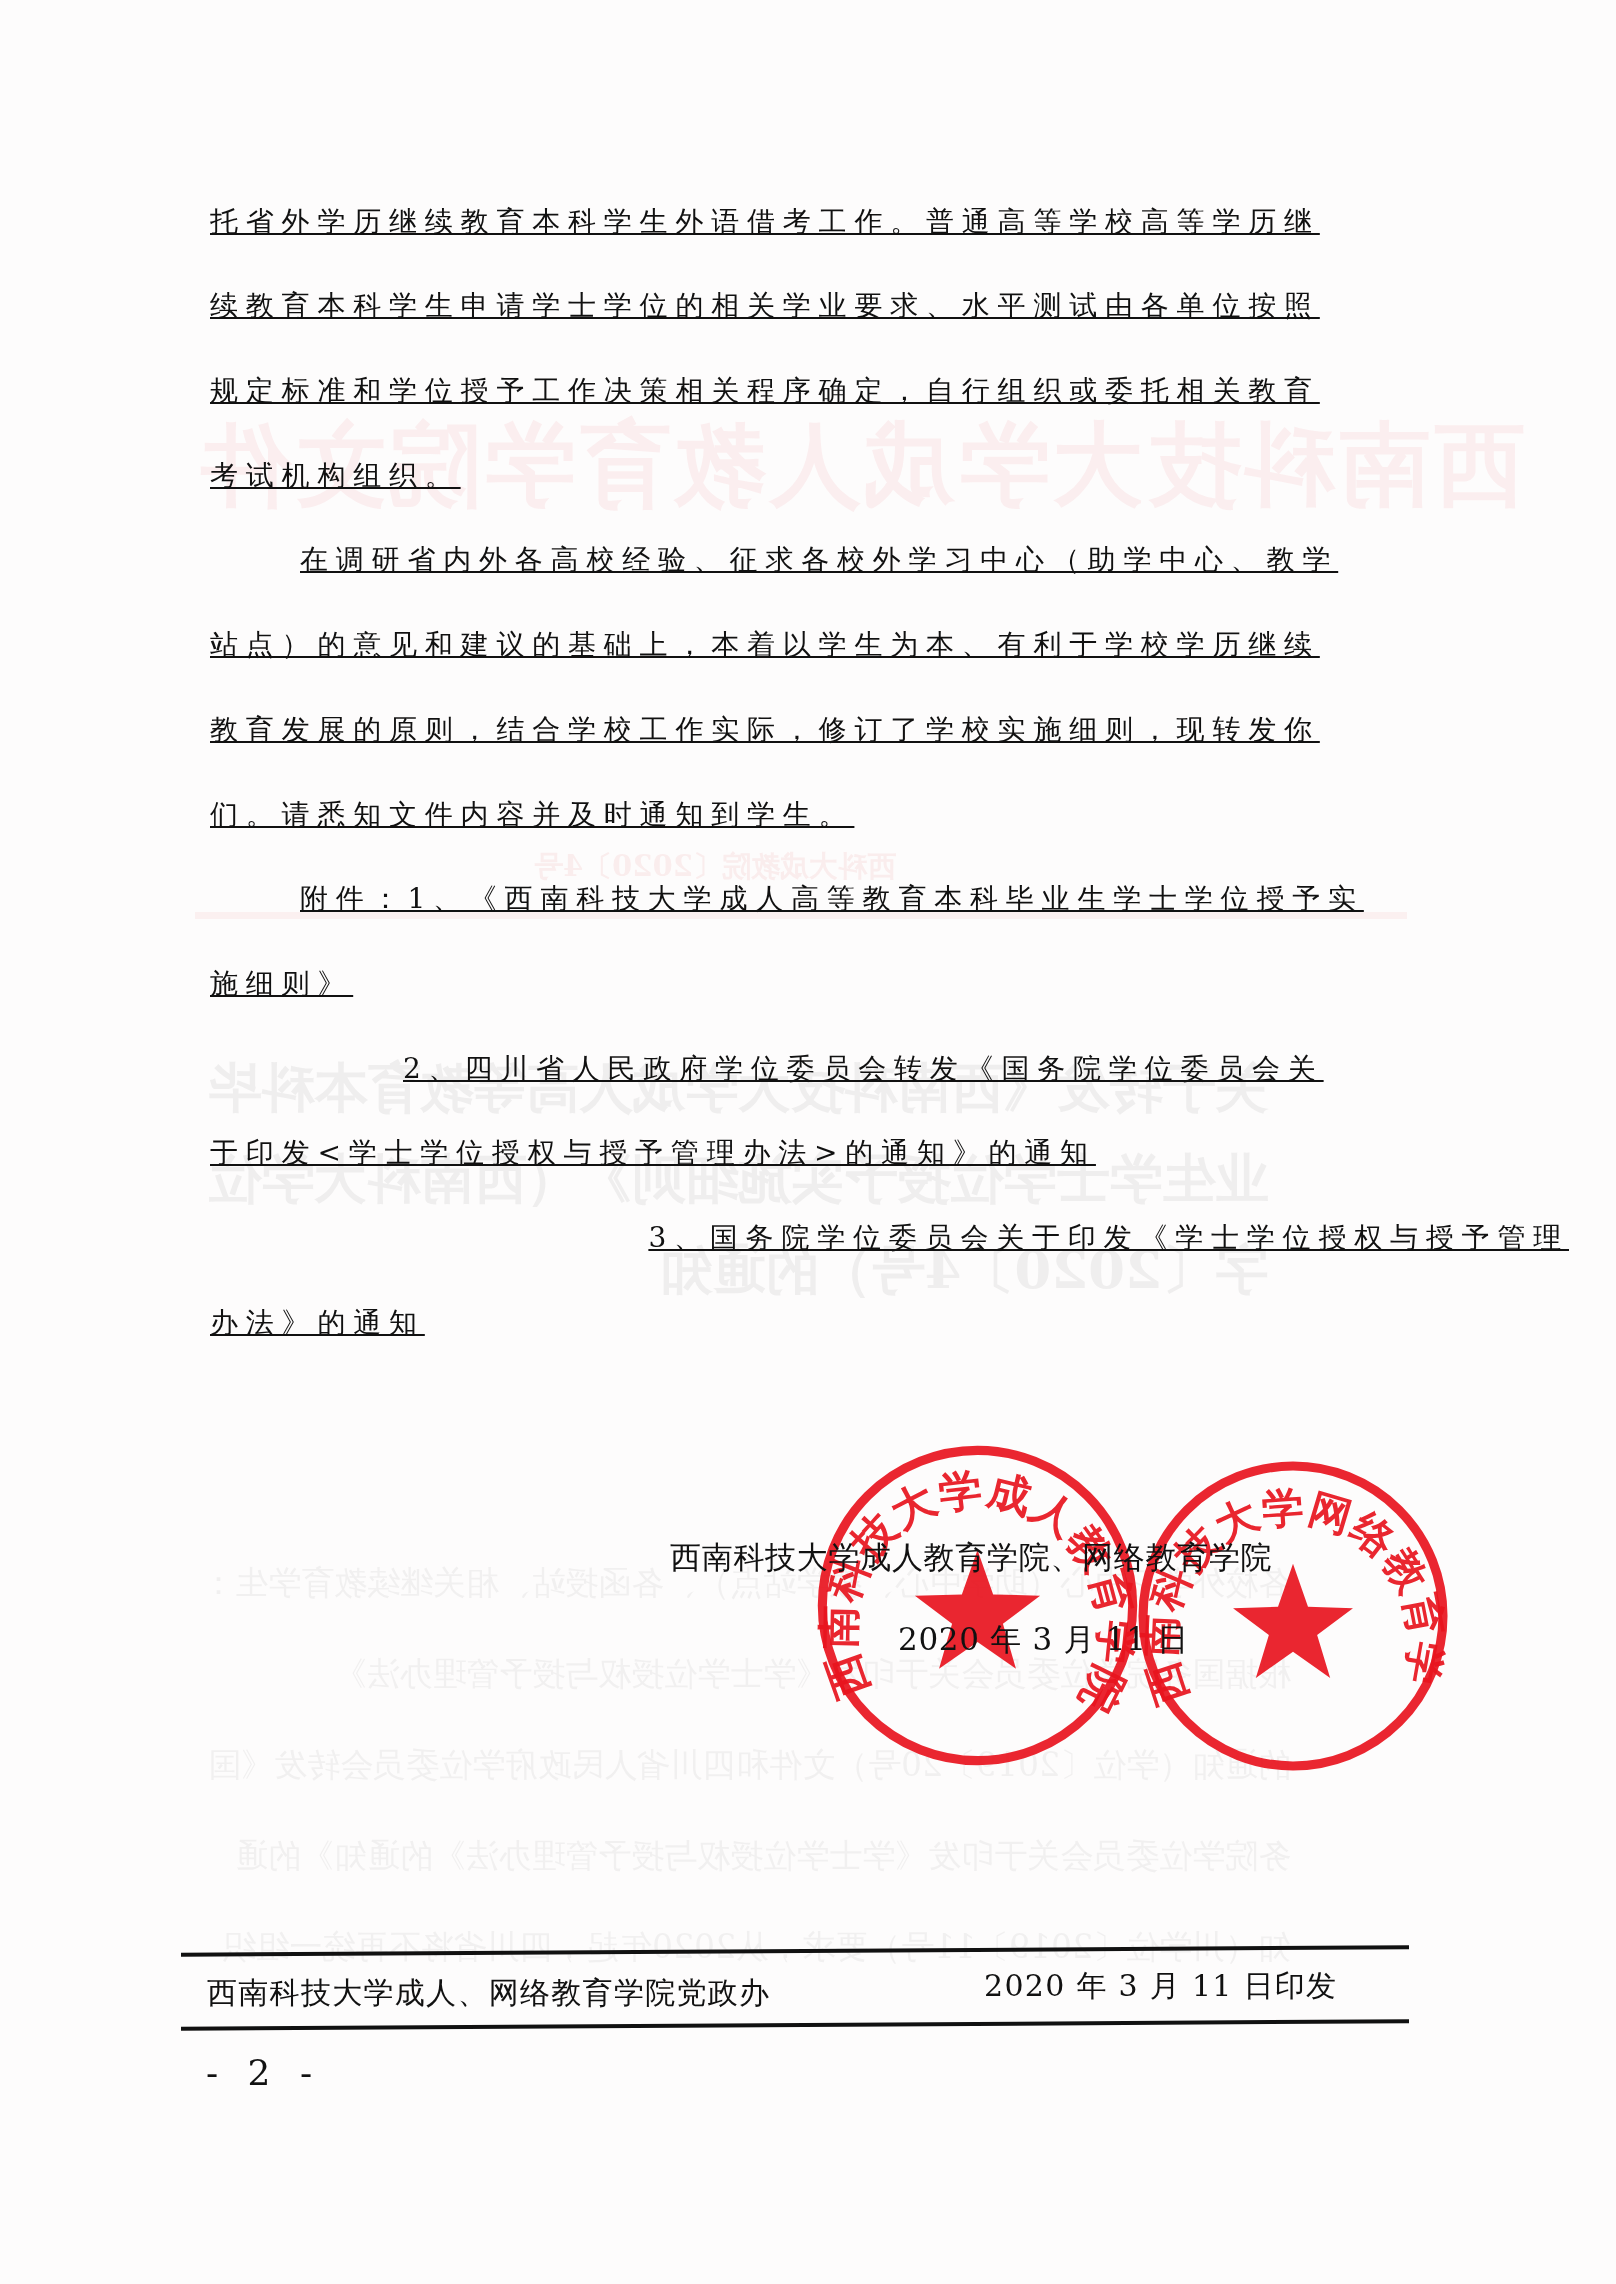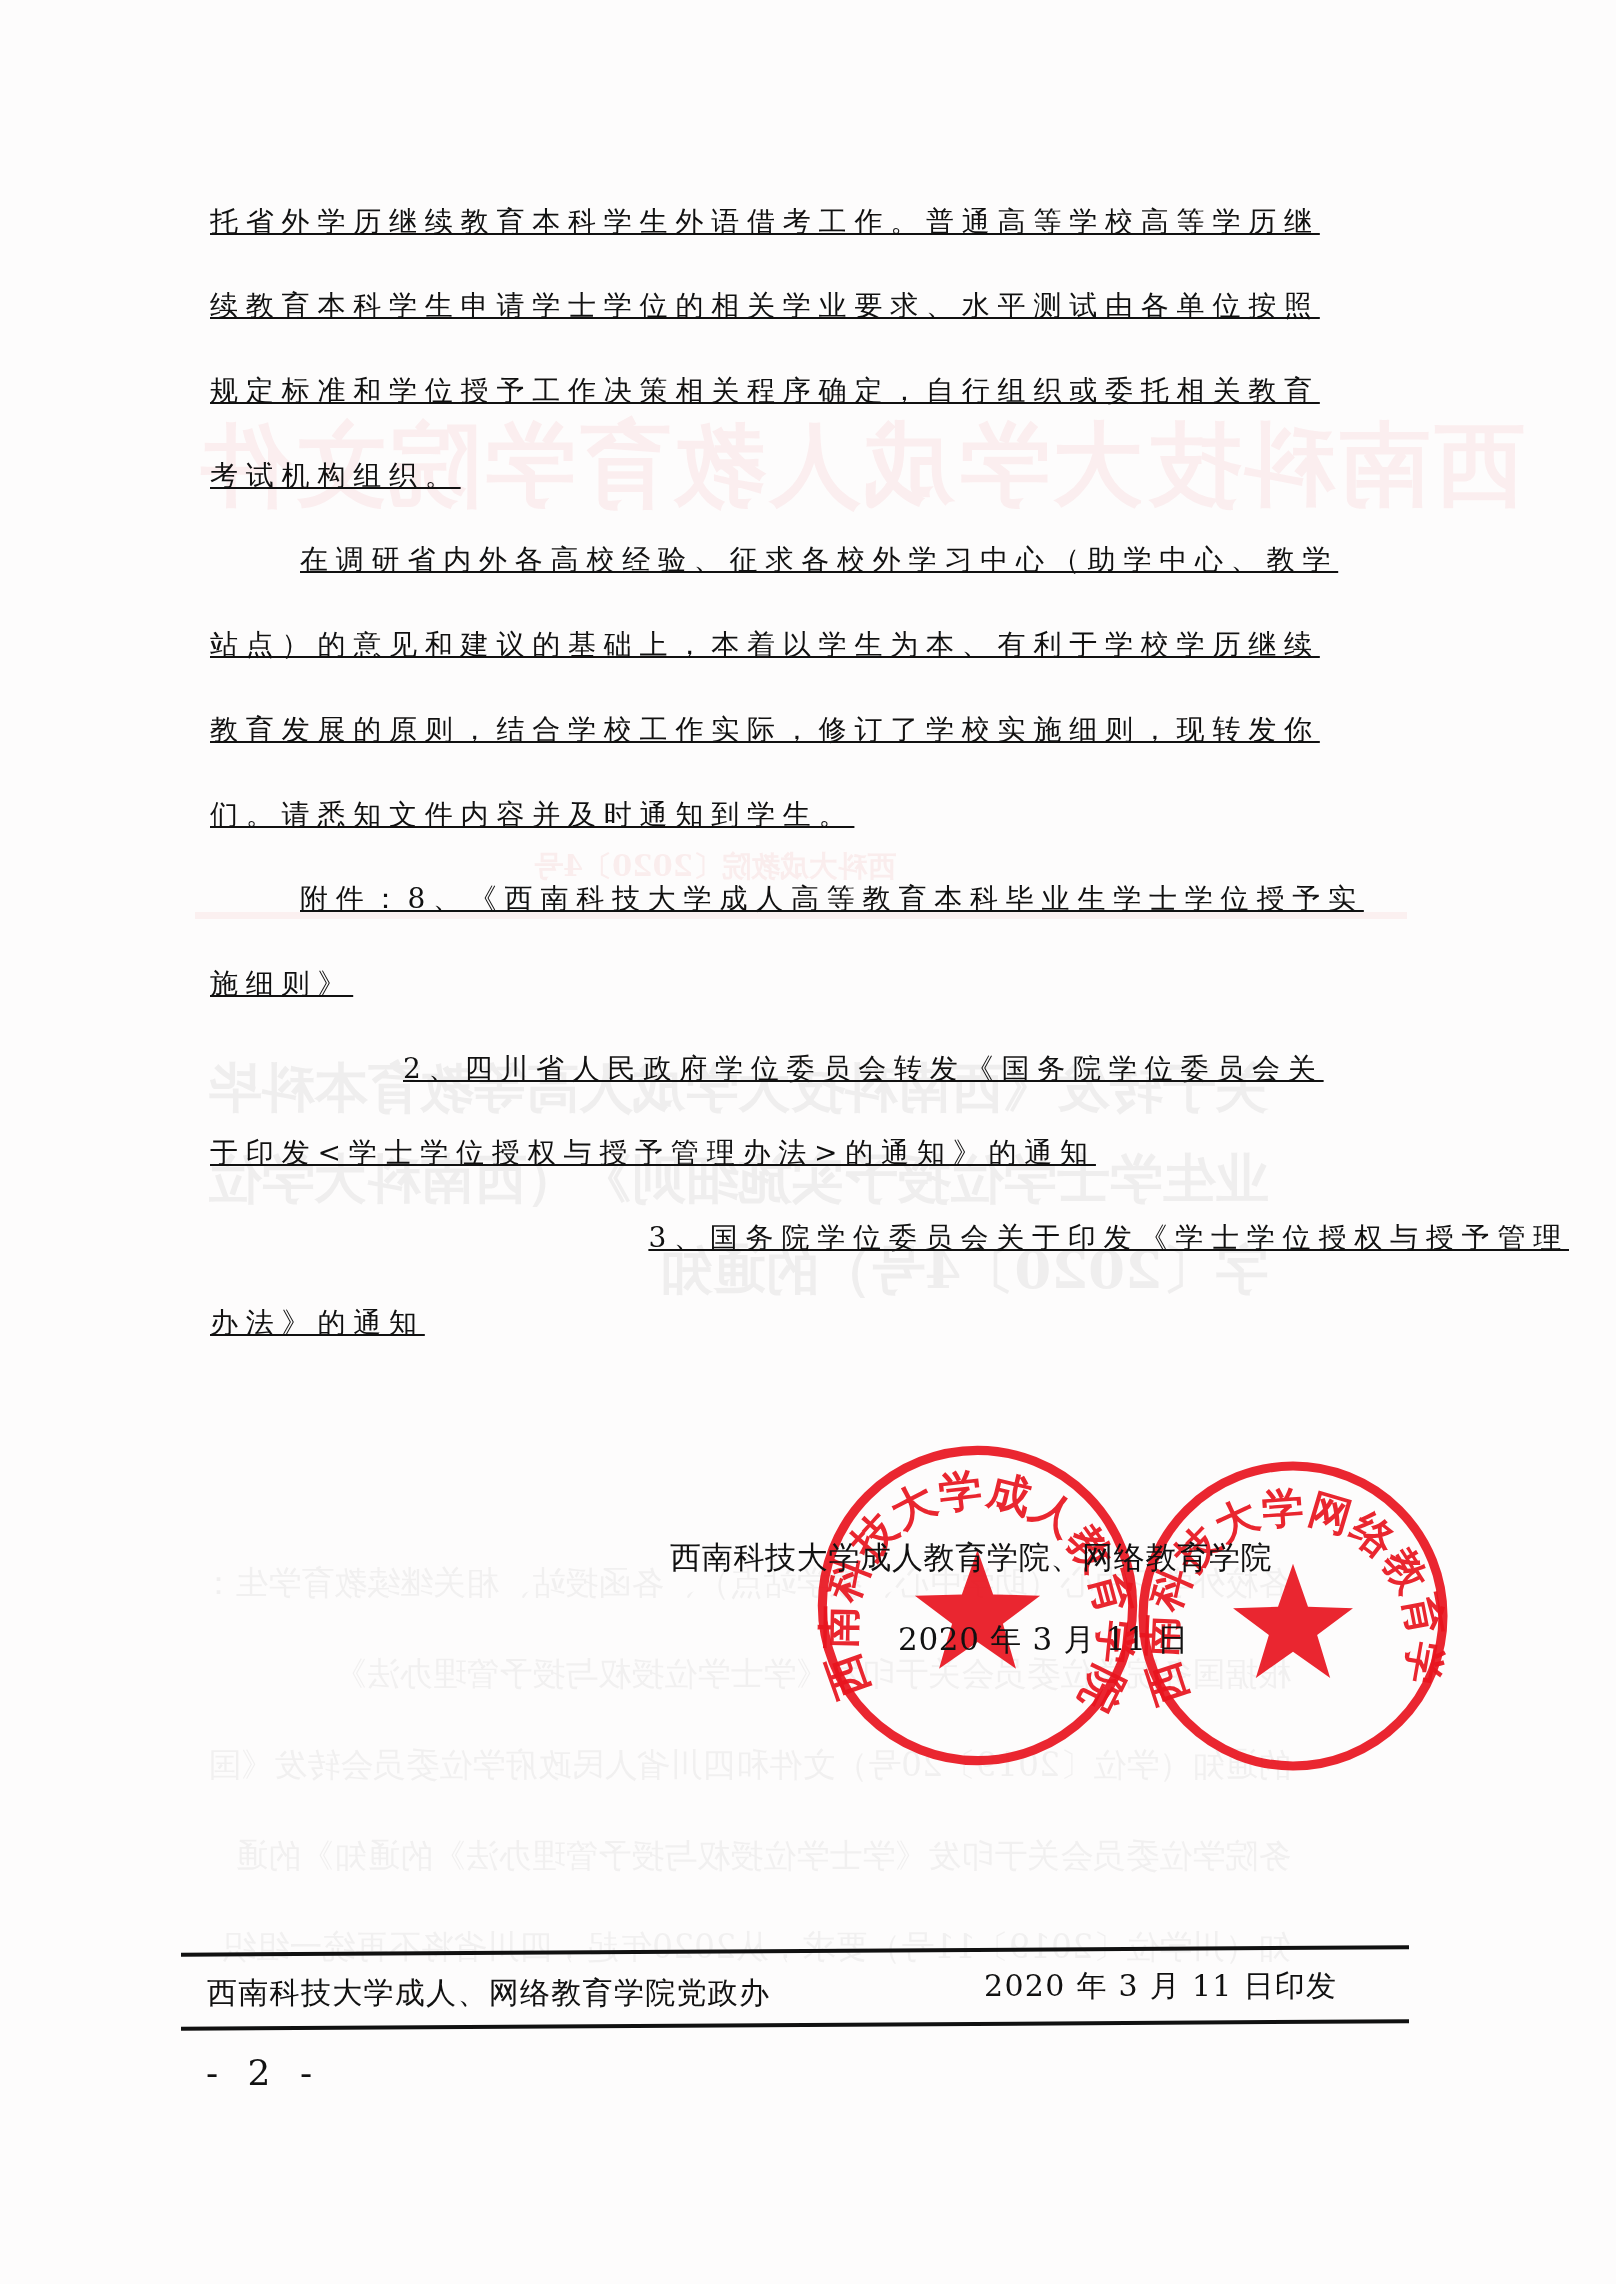--- a/index.html
+++ b/index.html
@@ -81,21 +81,21 @@
   <div class="line" style="top:199px">托省外学历继续教育本科学生外语借考工作。普通高等学校高等学历继</div>
   <div class="line" style="top:283px">续教育本科学生申请学士学位的相关学业要求、水平测试由各单位按照</div>
   <div class="line" style="top:368px">规定标准和学位授予工作决策相关程序确定，自行组织或委托相关教育</div>
   <div class="line" style="top:453px">考试机构组织。</div>
 
   <div class="line indent2" style="top:537px">在调研省内外各高校经验、征求各校外学习中心（助学中心、教学</div>
   <div class="line" style="top:622px">站点）的意见和建议的基础上，本着以学生为本、有利于学校学历继续</div>
   <div class="line" style="top:707px">教育发展的原则，结合学校工作实际，修订了学校实施细则，现转发你</div>
   <div class="line" style="top:792px">们。请悉知文件内容并及时通知到学生。</div>
 
-  <div class="line indent2" style="top:876px; font-family:'DejaVu Serif','Liberation Serif',serif;">附件：8、《西南科技大学成人高等教育本科毕业生学士学位授予实</div>
+  <div class="line indent2" style="top:876px; font-family:'DejaVu Serif','Liberation Serif',serif;">附件：1、《西南科技大学成人高等教育本科毕业生学士学位授予实</div>
   <div class="line" style="top:961px; font-family:'DejaVu Serif','Liberation Serif',serif;">施细则》</div>
   <div class="line indent-item" style="top:1046px; font-family:'DejaVu Serif','Liberation Serif',serif;">2、四川省人民政府学位委员会转发《国务院学位委员会关</div>
   <div class="line" style="top:1130px; font-family:'DejaVu Serif','Liberation Serif',serif;">于印发&lt;学士学位授权与授予管理办法&gt;的通知》的通知</div>
   <div class="line indent-item" style="top:1215px; font-family:'DejaVu Serif','Liberation Serif',serif;text-align:right;">3、国务院学位委员会关于印发《学士学位授权与授予管理</div>
   <div class="line" style="top:1300px; font-family:'DejaVu Serif','Liberation Serif',serif;">办法》的通知</div>
 
   <svg class="stamp" style="left:808px; top:1436px" width="339" height="339" viewBox="0 0 520 520">
     <defs>
       <path id="arc1" d="M 95 390 A 190 190 0 1 1 425 390"></path>
     </defs>

